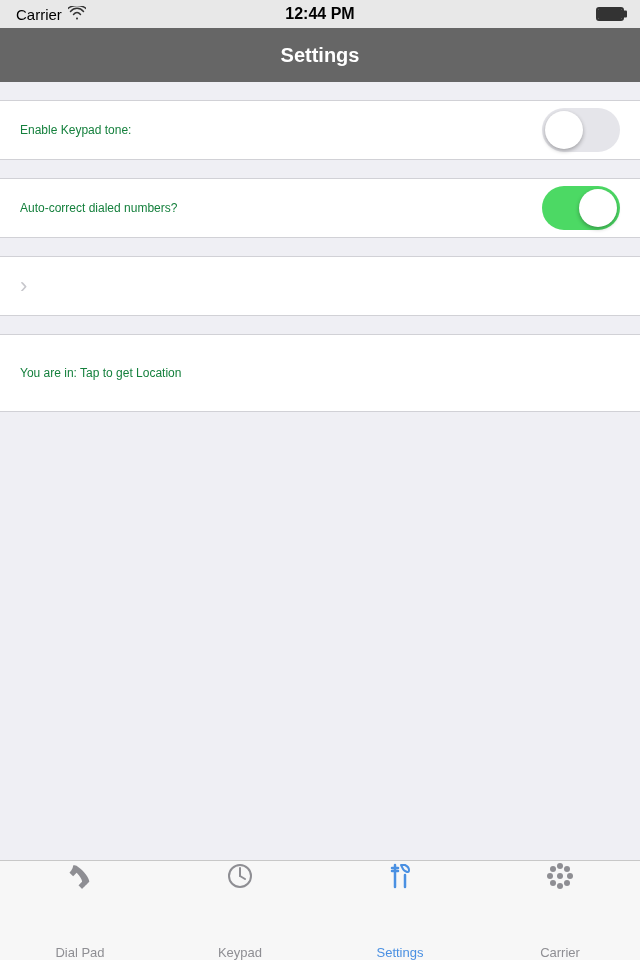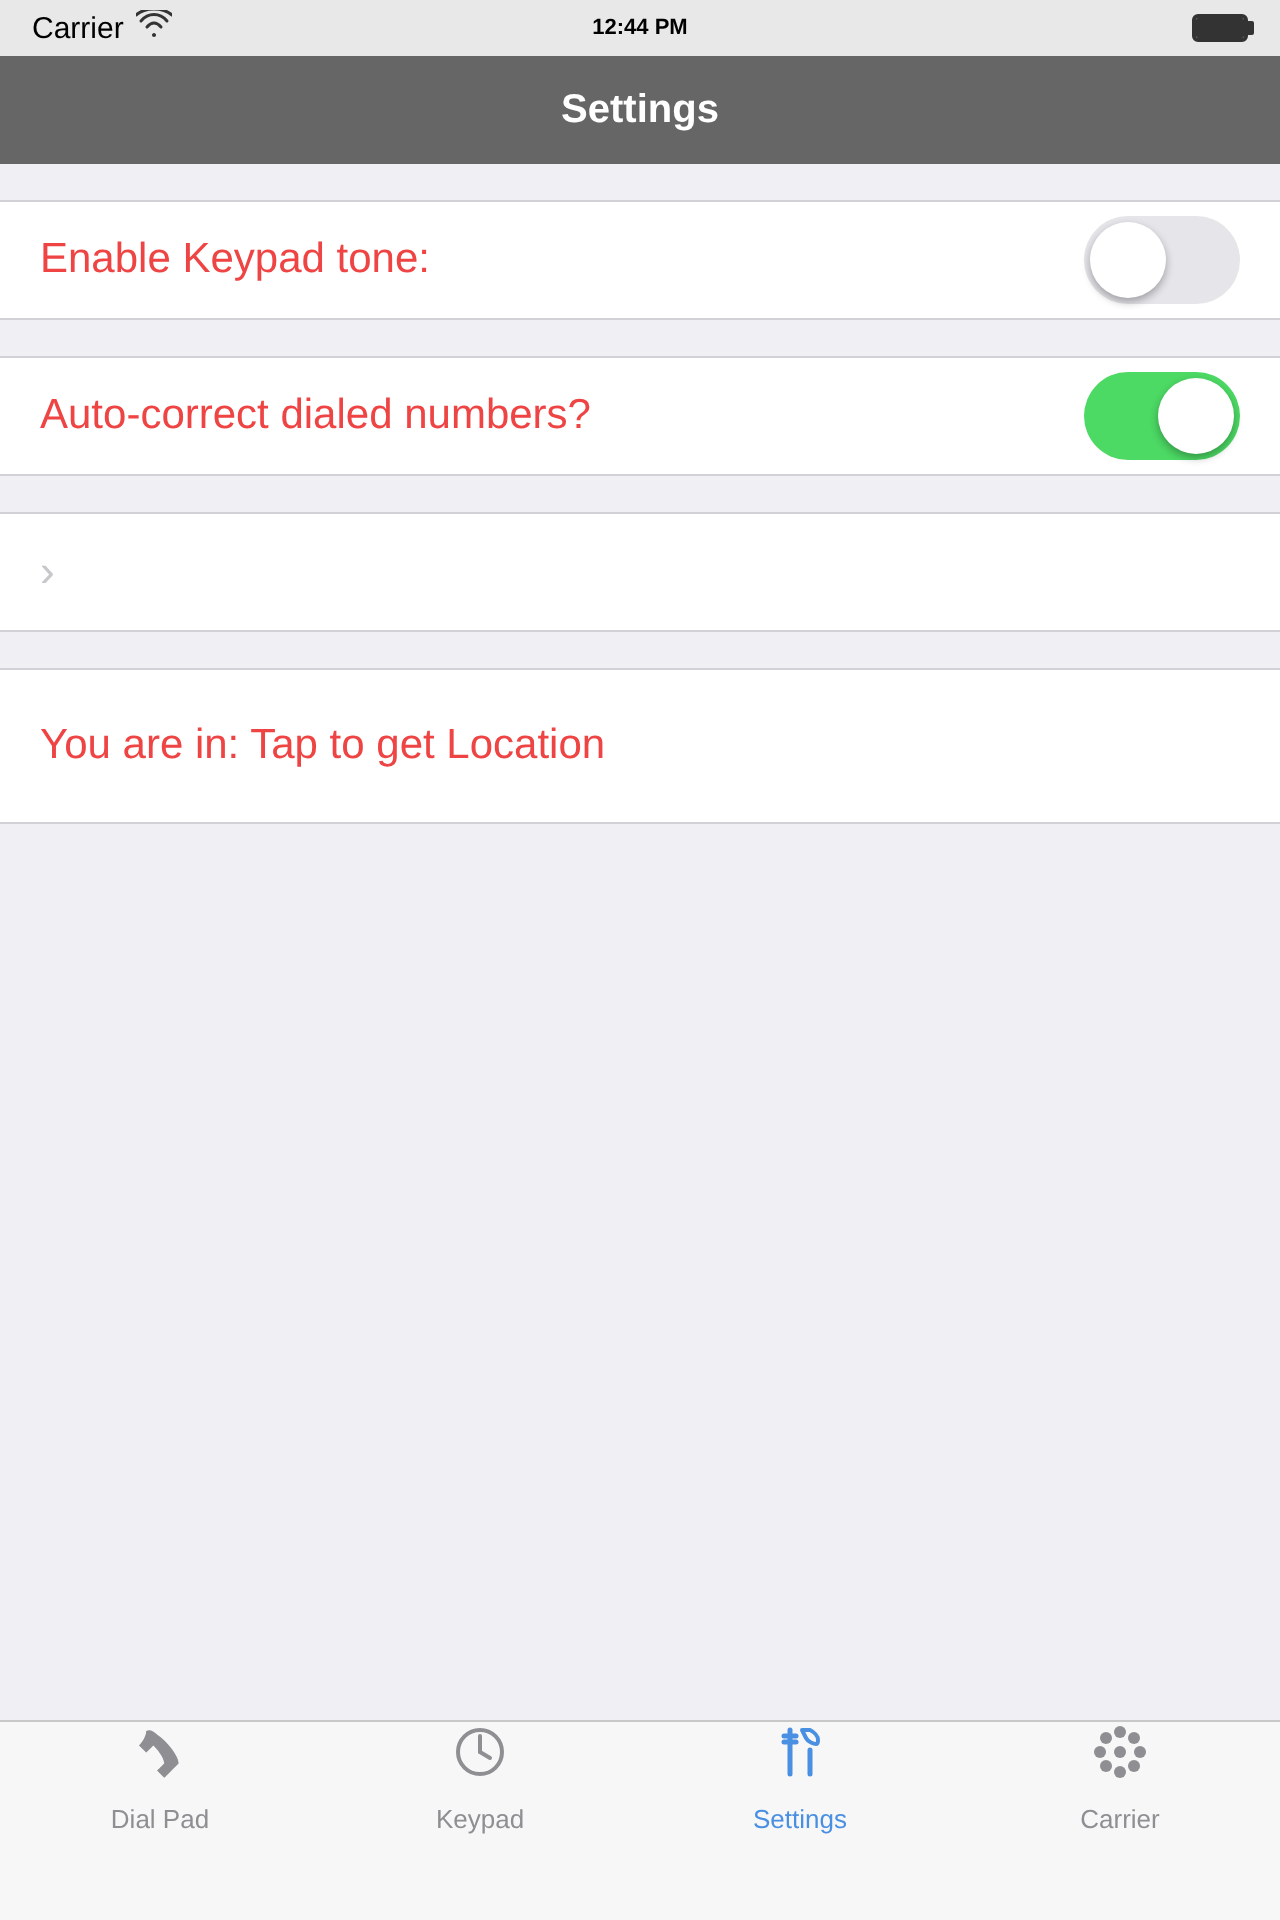--- a/index.html
+++ b/index.html
@@ -22,21 +22,21 @@
       padding: 0 16px;
     }
     .status-left {
       display: flex;
       align-items: center;
       gap: 6px;
       font-size: 15px;
       font-weight: 500;
     }
     .status-center {
-      font-size: 11px;
+      font-size: 16px;
       font-weight: 600;
       position: absolute;
       left: 50%;
       transform: translateX(-50%);
     }
     .status-right {
       display: flex;
       align-items: center;
     }
     .battery-icon {
@@ -96,22 +96,22 @@
       border-top: 1px solid #d1d1d6;
       border-bottom: 1px solid #d1d1d6;
       padding: 0 20px;
       height: 60px;
       display: flex;
       align-items: center;
       justify-content: space-between;
     }
 
     .setting-label {
-      font-size: 21px;
-      color: #ef4444;
+      font-size: 12px;
+      color: #15803d;
     }
 
     
     .toggle {
       width: 78px;
       height: 44px;
       border-radius: 22px;
       position: relative;
       cursor: pointer;
       flex-shrink: 0;
@@ -167,21 +167,21 @@
       border-top: 1px solid #c8c8c8;
       display: flex;
       align-items: center;
     }
 
     .tab-item {
       flex: 1;
       display: flex;
       flex-direction: column;
       align-items: center;
-      justify-content: flex-start;
+      justify-content: space-between;
       gap: 4px;
       height: 100%;
       cursor: pointer;
     }
 
     .tab-icon {
       font-size: 28px;
       color: #8e8e93;
     }
 

